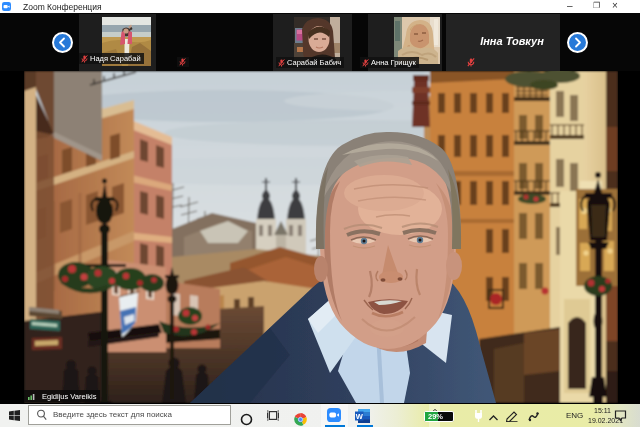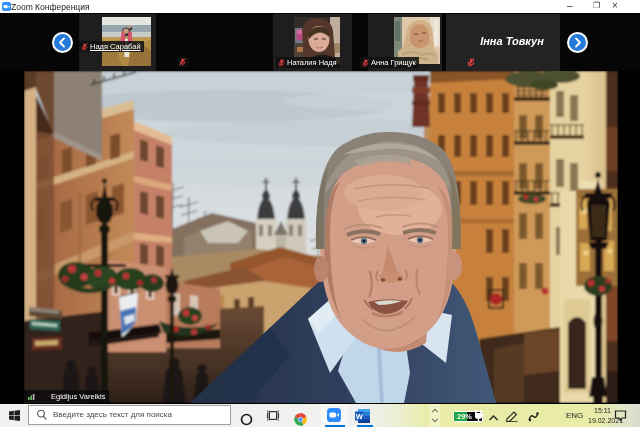--- a/index.html
+++ b/index.html
@@ -1,21 +1,21 @@
 <!DOCTYPE html>
 <html><head>
 <meta charset="utf-8">
 <style>
   html,body{margin:0;padding:0;width:640px;height:427px;overflow:hidden;background:#000;
     font-family:"Liberation Sans",sans-serif;}
   .abs{position:absolute;}
   #page{position:relative;width:640px;height:427px;background:#000;}
   
   #titlebar{left:0;top:0;width:640px;height:13px;background:#fff;}
-  #title-text{left:11px;top:1.5px;font-size:8.5px;color:#1a1a1a;}
+  #title-text{left:23px;top:1.5px;font-size:8.5px;color:#1a1a1a;}
   .winctl{top:0px;font-size:10px;color:#333;}
   
   #strip{left:0;top:13px;width:640px;height:58px;background:#060606;}
   .tile{position:absolute;top:1px;height:57px;background:#1e1e1e;}
   .tname{position:absolute;width:100%;text-align:center;color:#fff;font-weight:bold;font-size:11px;}
   .vlabel{position:absolute;background:rgba(16,16,16,0.85);color:#fff;font-size:7.5px;
      padding:1px 3px 1px 2px;white-space:nowrap;display:flex;align-items:center;gap:2px;}
   .navbtn{position:absolute;width:17px;height:17px;border-radius:50%;background:#2779d8;
      border:2px solid #fff;color:#fff;}
   
@@ -53,21 +53,21 @@
       <path d="M30,30 L38,26 49,34 49,49 L26,49 Z" fill="#97723a"></path>
       <path d="M0,36 L14,32 20,49 0,49 Z" fill="#a07a3c"></path>
       <path d="M22.5,22 L27.5,22 27,40 22.5,40 Z" fill="#ece8de"></path>
       <path d="M20.5,12 Q24,9 28,12 L28.5,18 Q24,21 20,18 Z" fill="#453630"></path>
       <path d="M27,9.5 Q30,9 30.5,12 L28.5,13.5 Z" fill="#3a2d28"></path>
       <path d="M19.5,15 L23,13.5 23,27 18,28 Z" fill="#d6556e"></path>
       <path d="M26.5,14 L30,15 30,27 25.5,27 Z" fill="#d6556e"></path>
       <circle cx="24" cy="14" r="2.6" fill="#c79c84"></circle>
       <path d="M26,10 L29,7.5 30,9 28,11.5 Z" fill="#c79c84" opacity="0.9"></path>
     </svg>
-    <div class="vlabel" style="left:79px;top:28px;text-decoration:underline;">
+    <div class="vlabel" style="left:79px;top:40px;">
       <svg width="7" height="8" viewBox="0 0 7 8">
           <rect x="2.4" y="0.5" width="2.2" height="4" rx="1.1" fill="#e04040"></rect>
           <path d="M1,3.4 Q1,6 3.5,6 Q6,6 6,3.4" stroke="#e04040" stroke-width="0.9" fill="none"></path>
           <line x1="3.5" y1="6" x2="3.5" y2="7.6" stroke="#e04040" stroke-width="0.9"></line>
           <line x1="0.7" y1="7.2" x2="6.3" y2="0.4" stroke="#e04040" stroke-width="1"></line>
         </svg>
       <span>Надя Сарабай</span>
     </div>
 
     <div class="vlabel" style="left:177px;top:44px;">
@@ -96,21 +96,21 @@
       <path d="M20,22 L24,22 M28,22 L32,22" stroke="#7a5240" stroke-width="1.4"></path>
       <path d="M22,30 Q25,32 29,30" stroke="#b57862" stroke-width="1.2" fill="none"></path>
     </svg>
     <div class="vlabel" style="left:276px;top:44px;">
       <svg width="7" height="8" viewBox="0 0 7 8">
           <rect x="2.4" y="0.5" width="2.2" height="4" rx="1.1" fill="#e04040"></rect>
           <path d="M1,3.4 Q1,6 3.5,6 Q6,6 6,3.4" stroke="#e04040" stroke-width="0.9" fill="none"></path>
           <line x1="3.5" y1="6" x2="3.5" y2="7.6" stroke="#e04040" stroke-width="0.9"></line>
           <line x1="0.7" y1="7.2" x2="6.3" y2="0.4" stroke="#e04040" stroke-width="1"></line>
         </svg>
-      <span>Наталия Надя</span>
+      <span>Сарабай Бабич</span>
     </div>
 
     <div class="tile" style="left:368px;width:74px;"></div>
     <svg class="abs" style="left:394px;top:4px" width="46" height="47" viewBox="0 0 46 47">
       <rect width="46" height="47" fill="#ddc8ac"></rect>
       <rect x="0" y="0" width="8" height="47" fill="#7e8878"></rect>
       <rect x="1" y="4" width="5" height="20" fill="#5e7268"></rect>
       <rect x="36" y="0" width="10" height="30" fill="#e8ddcc"></rect>
       <rect x="40" y="2" width="4" height="26" fill="#f0e8da"></rect>
       <path d="M12,18 Q13,4 26,3 Q38,3 39,17 L40,30 Q42,44 34,47 L12,47 Q6,40 9,30 Z" fill="#d3b288"></path>
@@ -616,21 +616,21 @@
       <path d="M340,229 Q344,235 349,239" stroke="#9c6650" stroke-width="1.4" fill="none"></path>
       <path d="M388,227 Q386,233 381,238" stroke="#9c6650" stroke-width="1.4" fill="none"></path>
 
       <ellipse cx="363" cy="257" rx="17" ry="9" fill="#d3a089"></ellipse>
       <path d="M338,248 Q363,272 391,246" stroke="#b67f66" stroke-width="2" fill="none" opacity="0.5"></path>
     </g>
     </g>
   </svg>
 
   <div class="abs" style="left:24px;top:390px;height:12px;background:rgba(10,10,10,0.8);
-       color:#fff;font-size:7.5px;display:flex;align-items:center;padding:0 4px;gap:15px;">
+       color:#fff;font-size:7.5px;display:flex;align-items:center;padding:0 4px;gap:6px;">
     <svg width="8" height="7" viewBox="0 0 8 7">
         <rect x="0" y="4" width="1.6" height="3" fill="#6abf69"></rect>
         <rect x="2.4" y="2.5" width="1.6" height="4.5" fill="#6abf69"></rect>
         <rect x="4.8" y="1" width="1.6" height="6" fill="#bbb"></rect>
       </svg>
     <span>Egidijus Vareikis</span>
   </div>
 
   <div class="abs" id="taskbar">
 
@@ -686,21 +686,21 @@
       <text x="4.2" y="9.8" font-size="7.5" font-weight="bold" fill="#fff" text-anchor="middle" font-family="Liberation Sans">W</text>
     </svg>
     <div class="abs" style="left:357px;top:21px;width:16px;height:2px;background:#0078d7;"></div>
 
     <div class="abs" style="left:429px;top:0;width:11px;height:23px;background:rgba(255,255,255,0.35);"></div>
     <svg class="abs" style="left:431px;top:3px" width="8" height="17" viewBox="0 0 8 17">
       <path d="M1.2,5 L4,2.4 L6.8,5" stroke="#333" stroke-width="1" fill="none"></path>
       <path d="M1.2,12 L4,14.6 L6.8,12" stroke="#333" stroke-width="1" fill="none"></path>
     </svg>
 
-    <div class="abs" style="left:453px;top:6.5px;width:30px;height:11px;background:#0a0a0a;border:1px solid #fff;border-radius:2px;box-sizing:border-box;">
+    <div class="abs" style="left:424px;top:6.5px;width:30px;height:11px;background:#0a0a0a;border:1px solid #fff;border-radius:2px;box-sizing:border-box;">
       <div style="position:absolute;left:0;top:0;width:13px;height:9px;background:#21a540;"></div>
       <div style="position:absolute;left:3px;top:0.5px;width:100%;color:#fff;font-size:7.5px;font-weight:bold;">29%</div>
     </div>
 
     <svg class="abs" style="left:474px;top:6px" width="9" height="12" viewBox="0 0 9 12">
       <path d="M2,0 L2,3 M7,0 L7,3" stroke="#fff" stroke-width="1.6"></path>
       <path d="M1,3 L8,3 L8,6.5 Q8,9 4.5,9 Q1,9 1,6.5 Z" fill="#fff"></path>
       <line x1="4.5" y1="9" x2="4.5" y2="12" stroke="#fff" stroke-width="1.4"></line>
     </svg>
 

